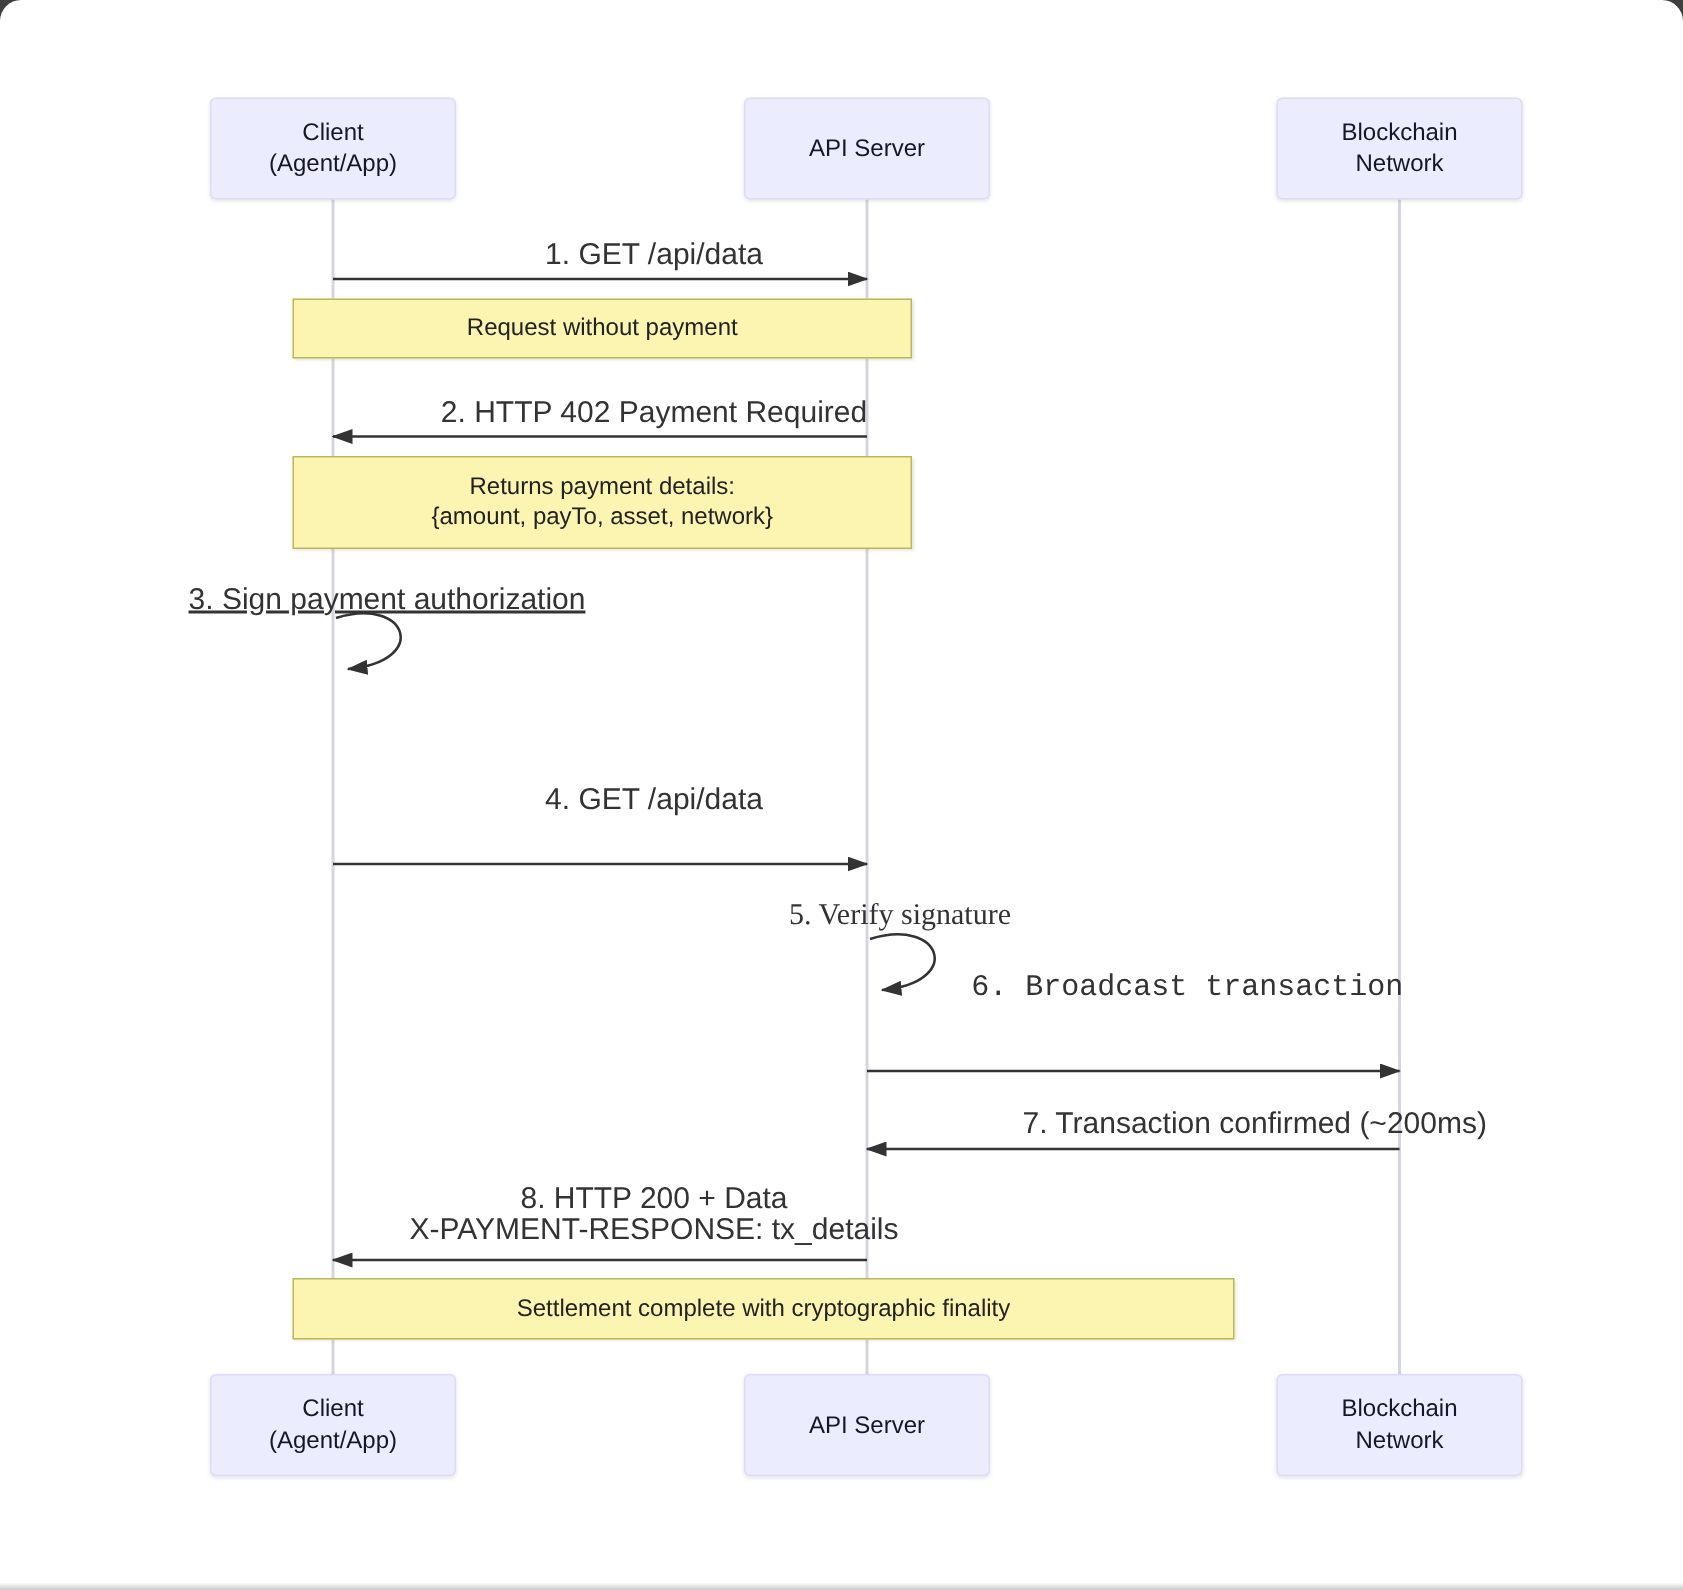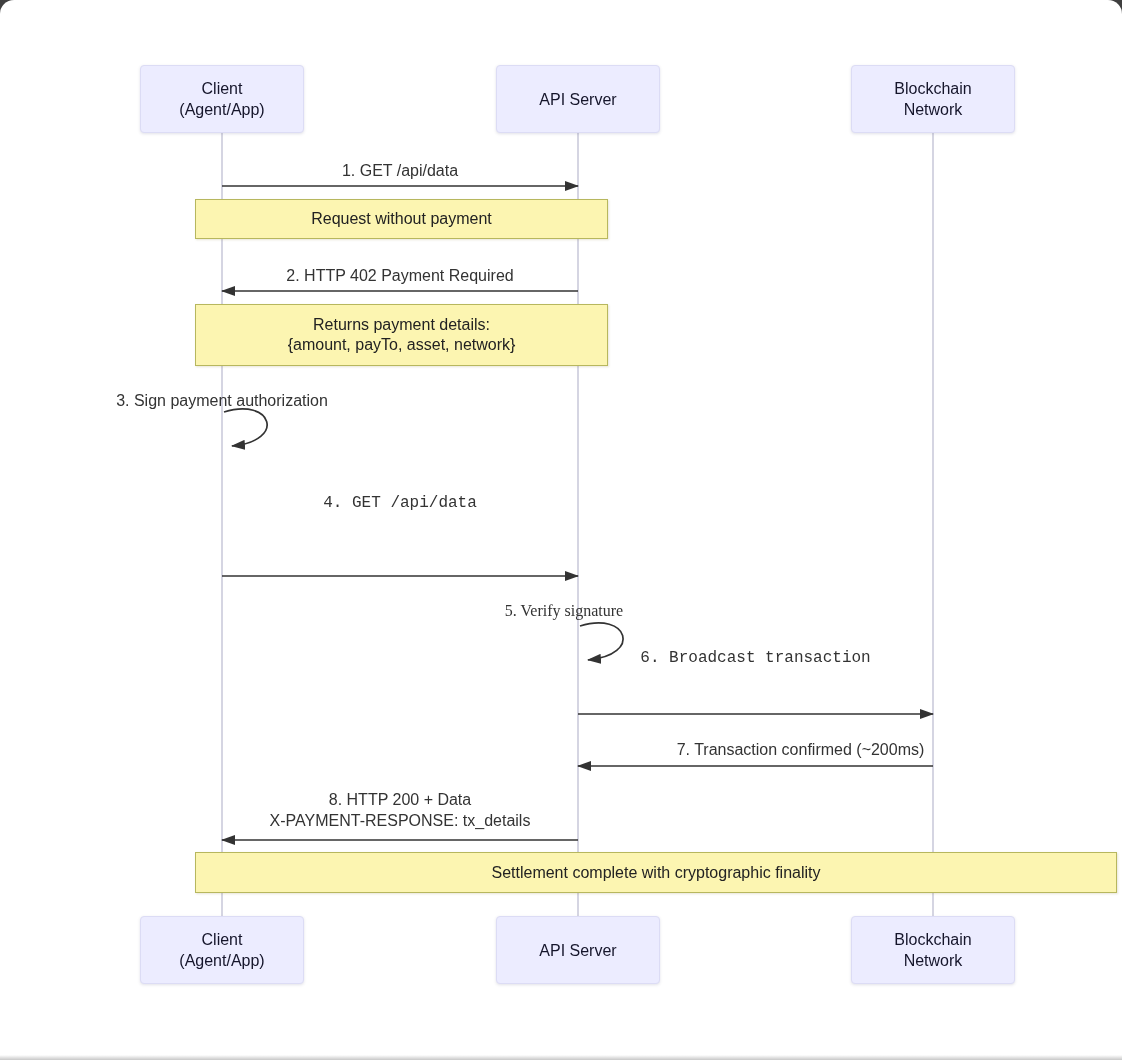--- a/index.html
+++ b/index.html
@@ -30,49 +30,49 @@
   #arrowhead path{fill:var(--message-line);}
   .actor{
     position:absolute;width:164px;height:68px;box-sizing:border-box;
     background:var(--actor-fill);border:1px solid var(--actor-border);
     border-radius:4px;display:flex;flex-direction:column;
     align-items:center;justify-content:center;
     font-size:16px;line-height:21px;color:var(--actor-text);
     box-shadow:0 1px 3px rgba(90,90,130,0.18);
   }
   .msg-label{
-    position:absolute;font-size:16px;line-height:21px;
-    color:var(--message-text);text-align:center;
+    position:absolute;font-size:20px;line-height:21px;
+    color:var(--message-text);text-align:center;margin-left:36px;
   }
   .note{
     position:absolute;box-sizing:border-box;
     background:var(--note-fill);border:1px solid var(--note-border);
     color:var(--note-text);text-align:center;font-size:16px;line-height:20px;
     display:flex;flex-direction:column;align-items:center;justify-content:center;
     box-shadow:1px 1px 2px rgba(120,110,40,0.18);
   }
   
   #actor-client-top{left:140px;top:65px;}
   #actor-api-top{left:496px;top:65px;}
   #actor-blockchain-top{left:851px;top:65px;}
   #actor-client-bottom{left:140px;top:916px;}
   #actor-api-bottom{left:496px;top:916px;}
   #actor-blockchain-bottom{left:851px;top:916px;}
   #label-m1{left:222px;width:356px;top:160px;}
   #label-m2{left:222px;width:356px;top:265px;}
-  #label-m3{left:22px;width:400px;top:390px;}
-  #label-m4{left:222px;width:356px;top:493px;font-family:Liberation Mono, monospace;}
+  #label-m3{left:22px;width:400px;top:390px;text-decoration:underline;}
+  #label-m4{left:222px;width:356px;top:523px;}
   #label-m5{left:364px;width:400px;top:600px;font-family:Liberation Serif, serif;}
   #label-m6{left:578px;width:355px;top:648px;font-family:Liberation Mono, monospace;}
   #label-m7{left:578px;width:355px;top:739px;padding-left:45px;}
   #label-m8{left:222px;width:356px;top:789px;}
   #note-n1{left:195px;top:199px;width:413px;height:40px;}
   #note-n2{left:195px;top:304px;width:413px;height:62px;}
   #note-n3{left:135px;top:463px;width:175px;height:39px;}
-  #note-n4{left:195px;top:852px;width:922px;height:41px;}
+  #note-n4{left:195px;top:852px;width:628px;height:41px;}
 </style>
 </head>
 <body>
 
 <div class="canvas">
 
   <svg class="overlay" width="1122" height="1060">
     <defs>
       <marker id="arrowhead" markerUnits="userSpaceOnUse" markerWidth="14" markerHeight="10" refX="13" refY="5" orient="auto">
         <path d="M0,0 L14,5 L0,10 z"></path>

